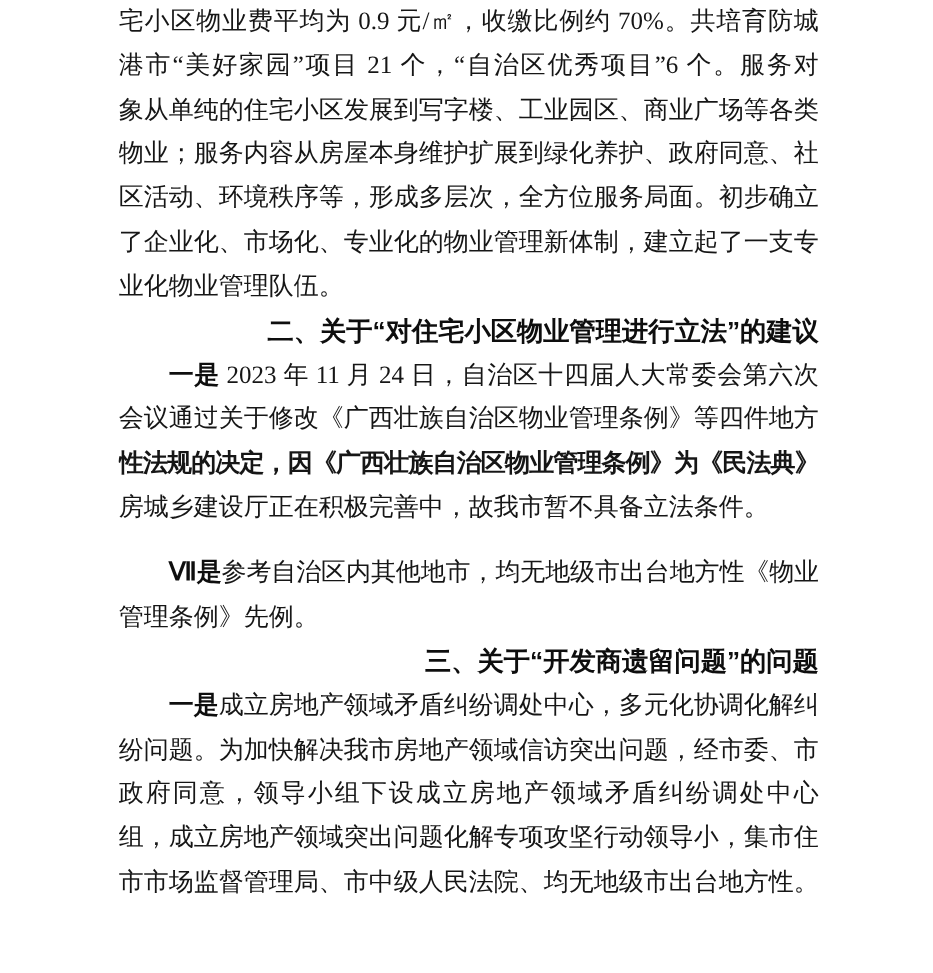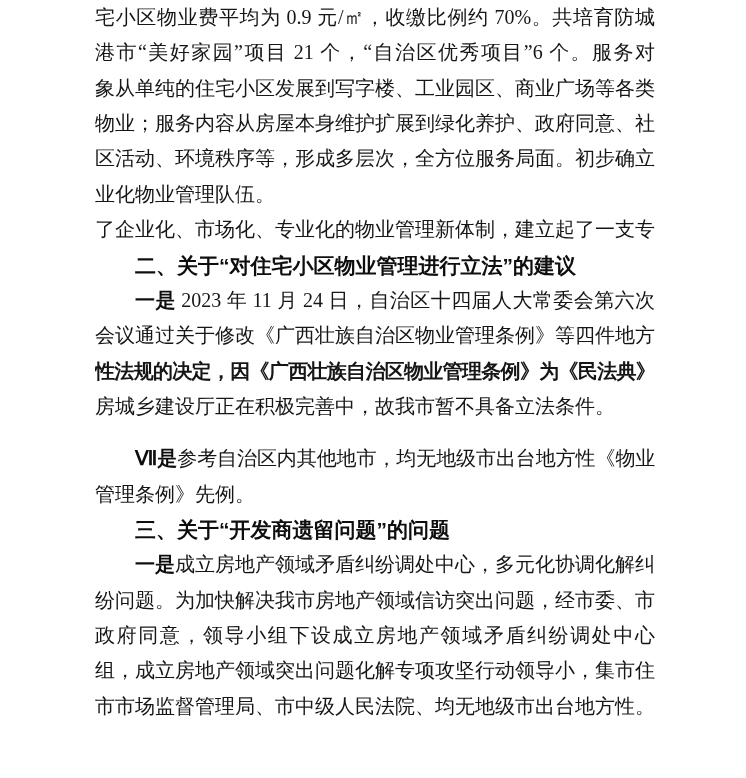--- a/index.html
+++ b/index.html
@@ -29,20 +29,21 @@
     overflow: hidden;
     white-space: normal;
     text-align: left;
   }
   .line.justify {
     text-align: justify;
     text-align-last: justify;
   }
   .line.indent {
     padding-left: 40px;
+    text-align: right;
   }
   .line.heading {
     font-family: "Liberation Sans", "DejaVu Sans", sans-serif;
     font-weight: 700;
     font-size: 21px;
     color: #0e0e0e;
   }
   .lead {
     font-family: Liberation Mono, monospace;
     font-weight: 700;
@@ -52,22 +53,22 @@
 </head>
 <body>
 
 <div class="page">
   <div class="text-column">
       <div class="line justify"><span>宅小区物业费平均为 0.9 元/㎡，收缴比例约 70%。共培育防城</span></div>
       <div class="line justify"><span>港市“美好家园”项目 21 个，“自治区优秀项目”6 个。服务对</span></div>
       <div class="line justify"><span>象从单纯的住宅小区发展到写字楼、工业园区、商业广场等各类</span></div>
       <div class="line justify"><span>物业；服务内容从房屋本身维护扩展到绿化养护、政府同意、社</span></div>
       <div class="line justify"><span>区活动、环境秩序等，形成多层次，全方位服务局面。初步确立</span></div>
+      <div class="line justify"><span>了企业化、市场化、专业化的物业管理新体制，建立起了一支专</span></div>
       <div class="line"><span>业化物业管理队伍。</span></div>
-      <div class="line justify"><span>了企业化、市场化、专业化的物业管理新体制，建立起了一支专</span></div>
       <div class="line heading indent"><span>二、关于“对住宅小区物业管理进行立法”的建议</span></div>
       <div class="line indent justify"><span class="lead">一是</span><span> 2023 年 11 月 24 日，自治区十四届人大常委会第六次</span></div>
       <div class="line justify"><span>会议通过关于修改《广西壮族自治区物业管理条例》等四件地方</span></div>
       <div class="line justify" style="letter-spacing: -0.75px; font-weight: bold;"><span>性法规的决定，因《广西壮族自治区物业管理条例》为《民法典》</span></div>
       <div class="line"><span>房城乡建设厅正在积极完善中，故我市暂不具备立法条件。</span></div>
       <div class="line indent justify" style="letter-spacing: -0.3px; margin-top: 17px;"><span class="lead">Ⅶ是</span><span>参考自治区内其他地市，均无地级市出台地方性《物业</span></div>
       <div class="line"><span>管理条例》先例。</span></div>
       <div class="line heading indent"><span>三、关于“开发商遗留问题”的问题</span></div>
       <div class="line indent justify"><span class="lead">一是</span><span>成立房地产领域矛盾纠纷调处中心，多元化协调化解纠</span></div>
       <div class="line justify"><span>纷问题。为加快解决我市房地产领域信访突出问题，经市委、市</span></div>

